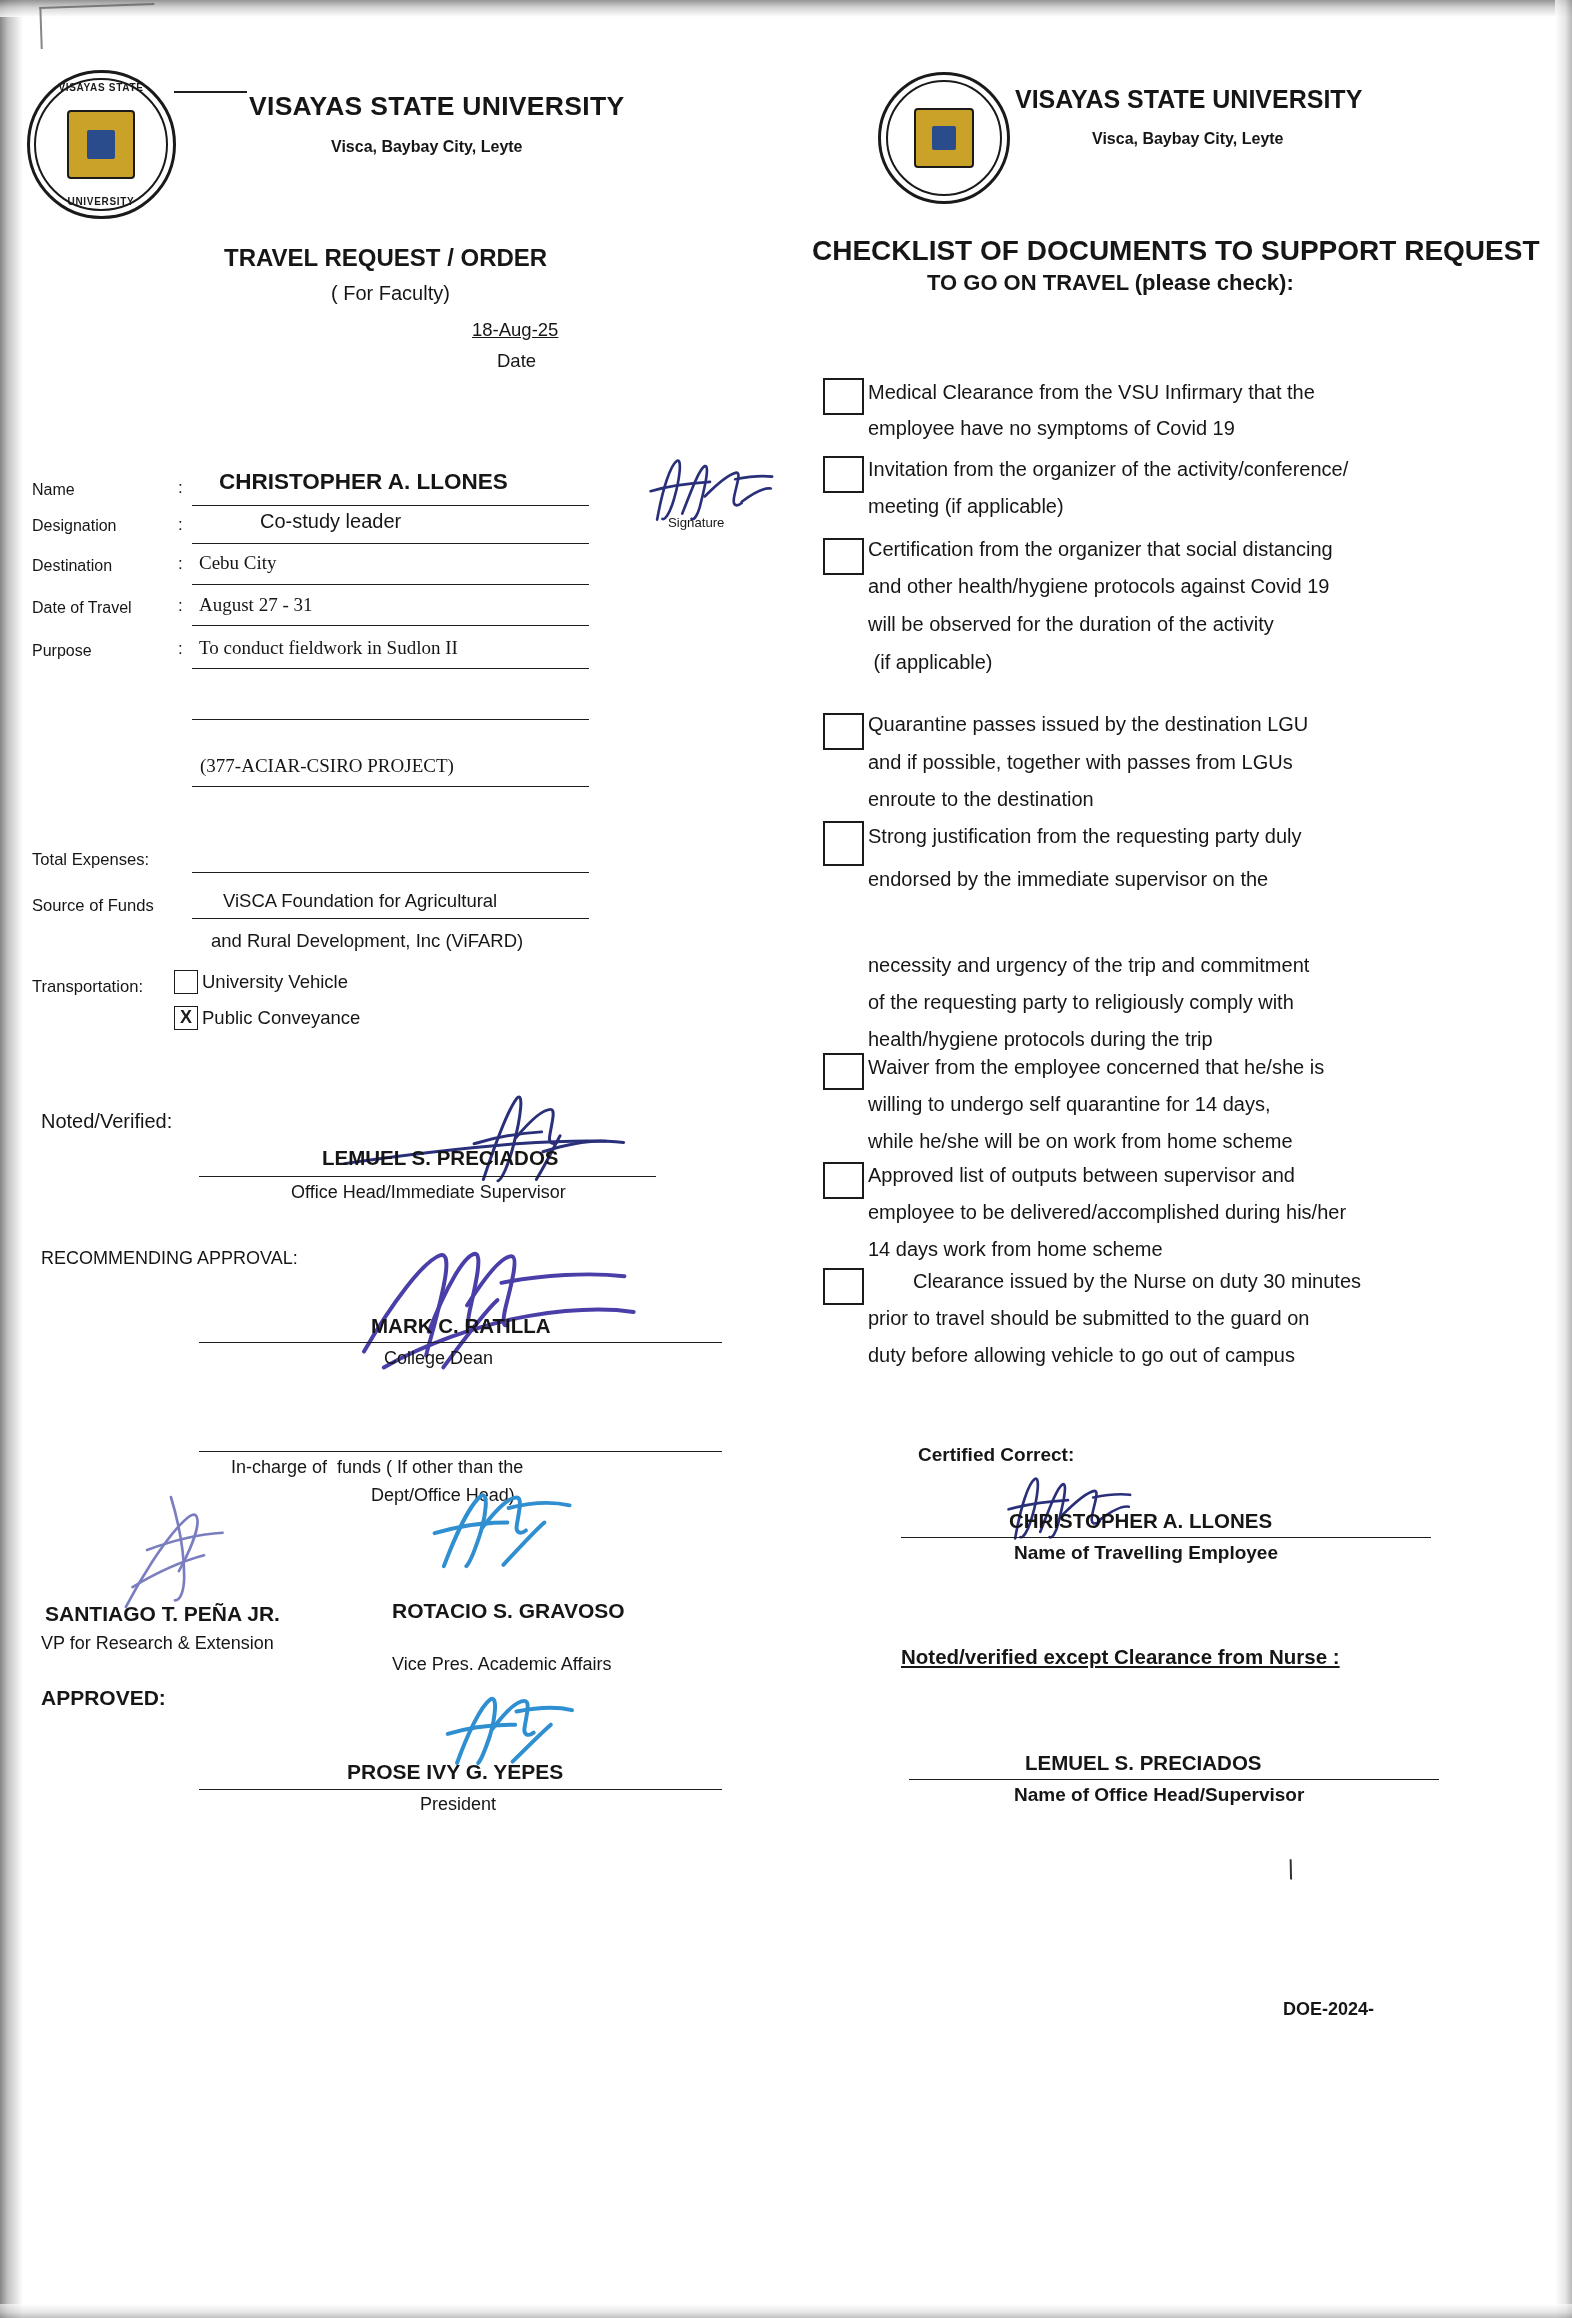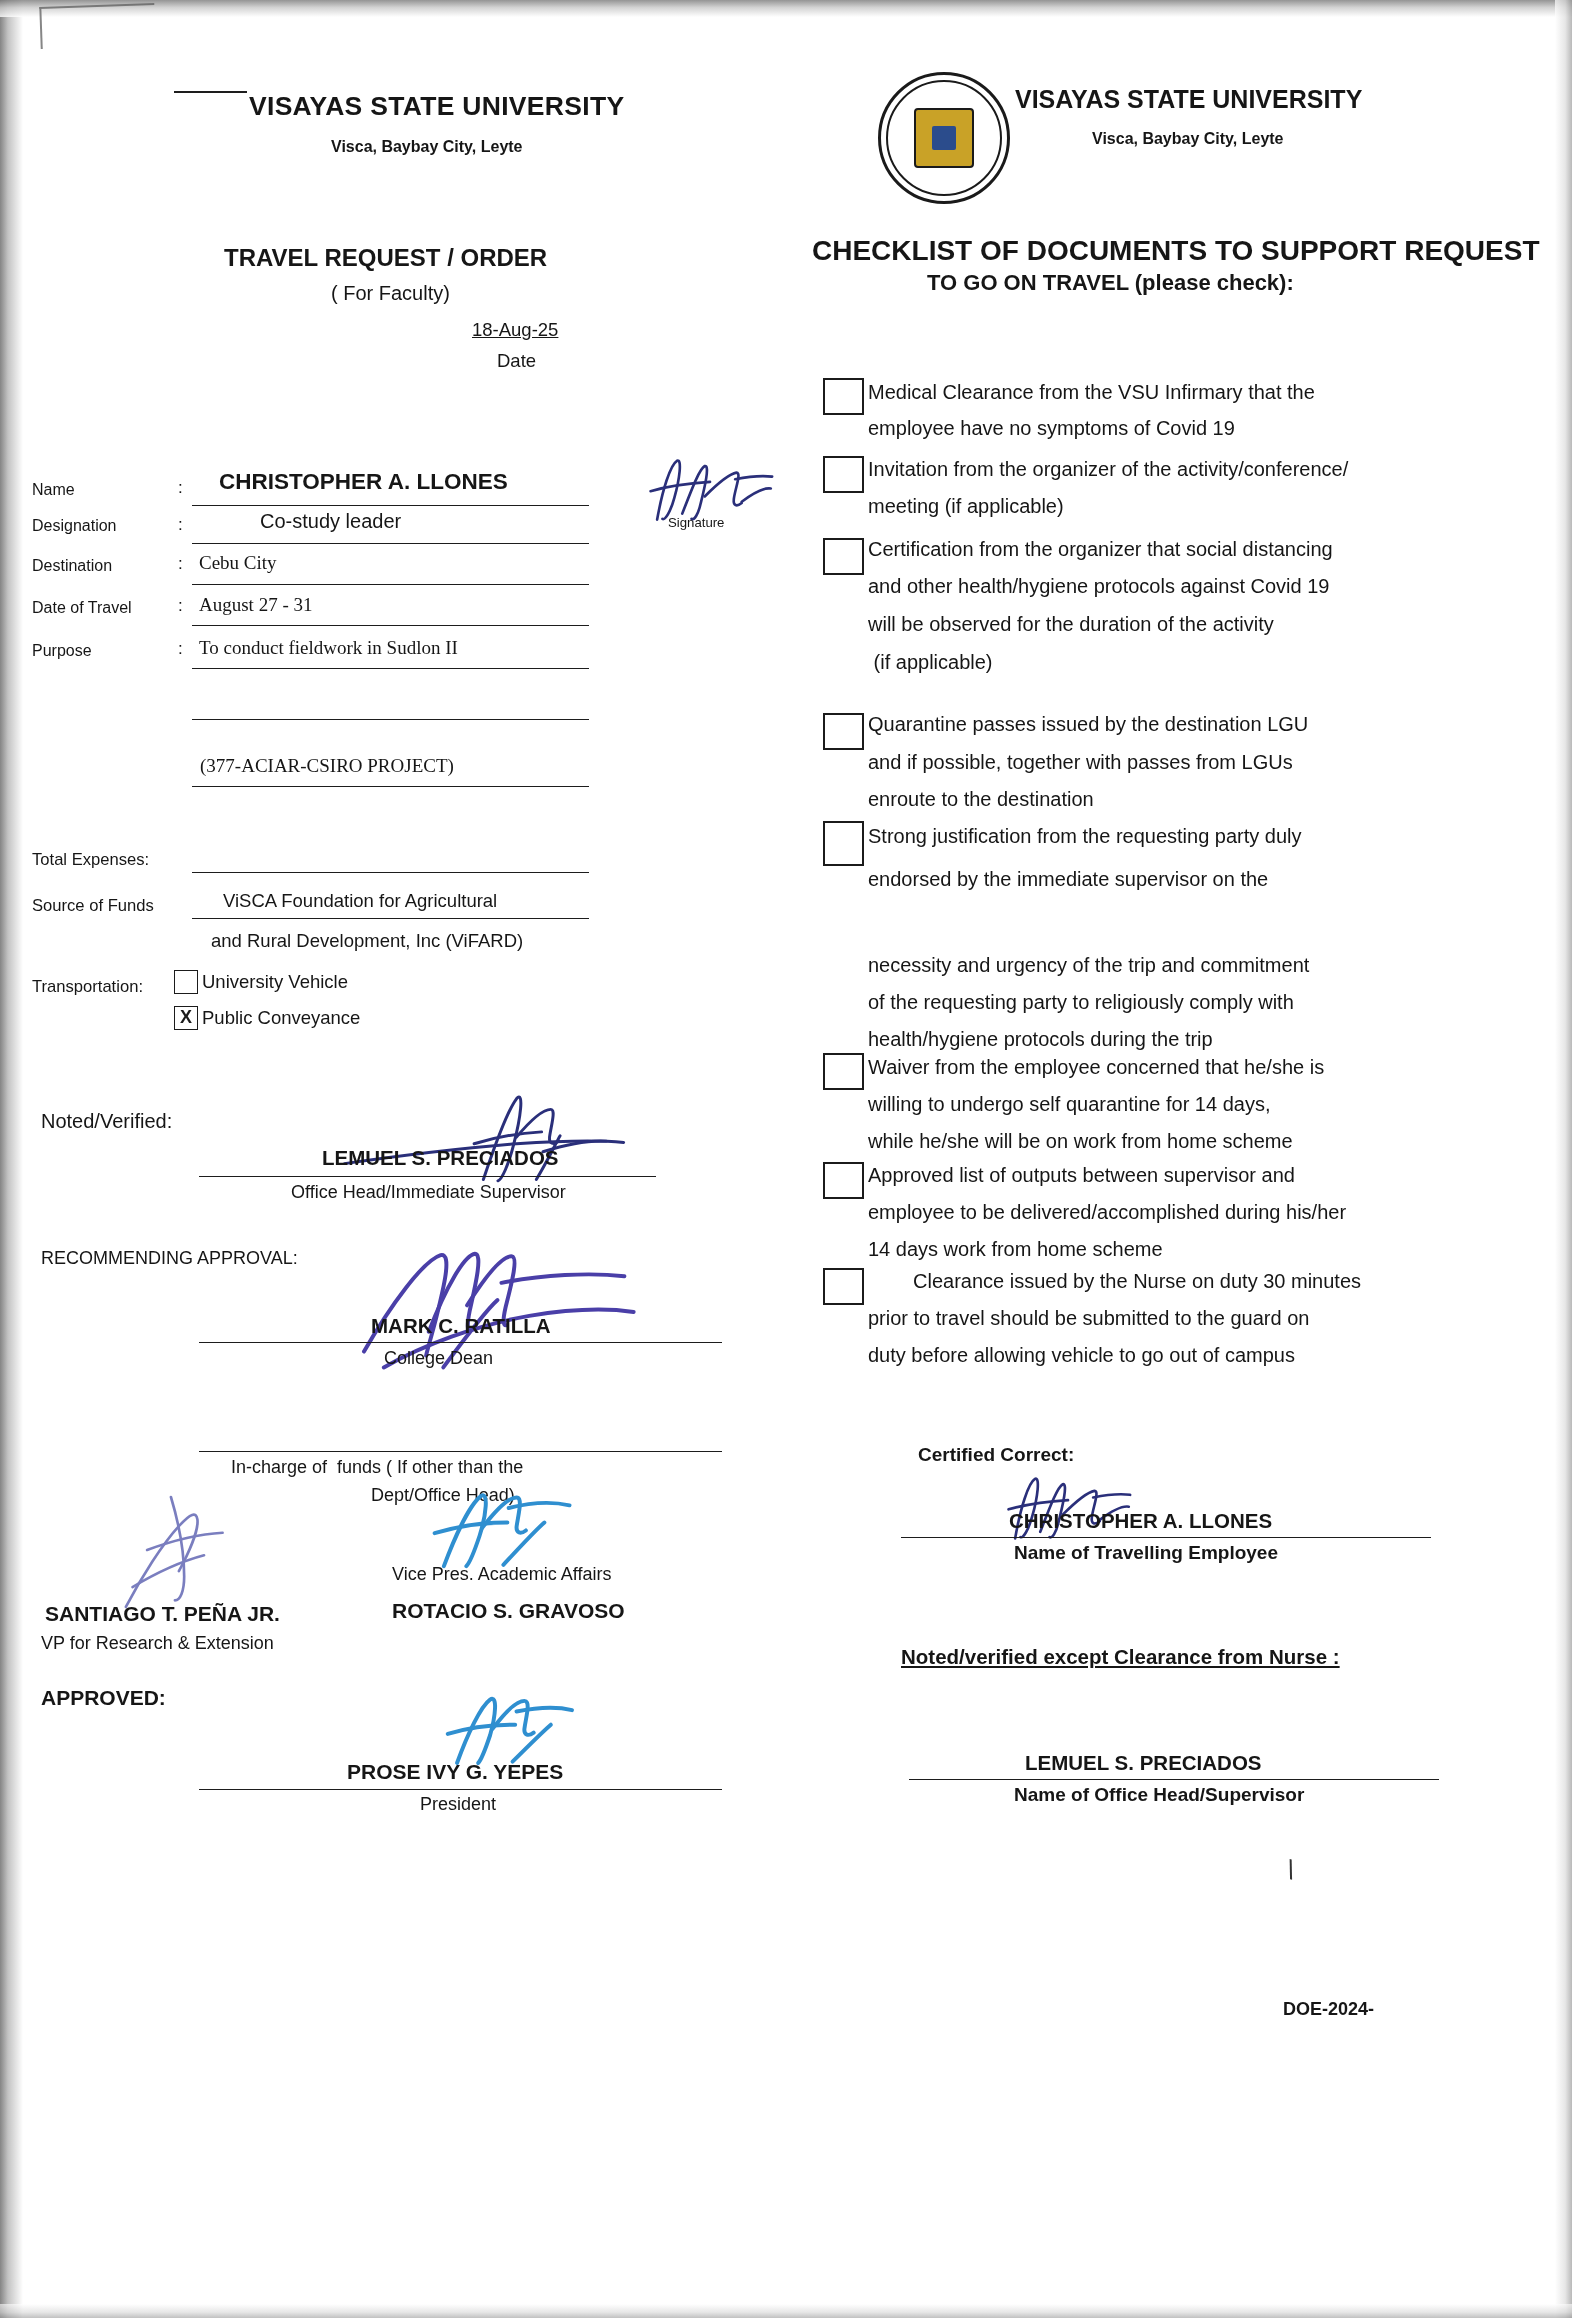--- a/index.html
+++ b/index.html
@@ -145,20 +145,26 @@
 </head>
 <body>
 
 <div class="page">
   <div class="paper-edge-left"></div>
   <div class="paper-edge-top"></div>
   <div class="paper-edge-right"></div>
   <div class="paper-edge-bottom"></div>
   <div class="scan-fold"></div>
 
+  <div class="seal" style="left:26.5px; top:70px; width:149px; height:149px;">
+    <div class="ring2"></div>
+    <div class="arc-top">VISAYAS STATE</div>
+    <div class="inner"></div>
+    <div class="arc-bot">UNIVERSITY</div>
+  </div>
 
   <div class="line" style="left:174px; top:91px; width:73px; border-bottom-width:2.6px;"></div>
 
   <div class="t bold" style="left:249px; top:91px; font-size:26.5px; letter-spacing:0.3px;">VISAYAS STATE UNIVERSITY</div>
   <div class="t bold" style="left:331px; top:138px; font-size:16px;">Visca, Baybay City, Leyte</div>
 
   <div class="t bold" style="left:224px; top:244px; font-size:24px;">TRAVEL REQUEST / ORDER</div>
   <div class="t" style="left:331px; top:282px; font-size:20px;">( For Faculty)</div>
   <div class="t ul" style="left:472px; top:319px; font-size:18.5px;">18-Aug-25</div>
   <div class="t" style="left:497px; top:350px; font-size:18.5px;">Date</div>
@@ -288,21 +294,21 @@
         <path d="M158 62 C190 54, 224 52, 250 58"></path>
         <path d="M150 148 C176 120, 198 96, 212 84"></path>
       </g>
     </svg>
   </div>
 
   <div class="t bold" style="left:45px; top:1602px; font-size:21px;">SANTIAGO T. PEÑA JR.</div>
   <div class="t" style="left:41px; top:1633px; font-size:18px;">VP for Research &amp; Extension</div>
 
   <div class="t bold" style="left:392px; top:1599px; font-size:21px;">ROTACIO S. GRAVOSO</div>
-  <div class="t" style="left:392px; top:1564px; font-size:18px;text-align:right;">Vice Pres. Academic Affairs</div>
+  <div class="t" style="left:392px; top:1654px; font-size:18px;text-align:right;">Vice Pres. Academic Affairs</div>
 
   <div class="t bold" style="left:41px; top:1686px; font-size:21px;">APPROVED:</div>
 
   <div class="sig" style="left:424px; top:1673px;">
     <svg width="185" height="106" viewBox="0 0 280 160">
       <g fill="none" stroke="#2f8fd0" stroke-width="6" stroke-linecap="round">
         <path d="M50 136 C66 92, 86 50, 100 40 C112 32, 108 66, 100 94 C92 118, 86 132, 82 136"></path>
         <path d="M36 92 C68 82, 104 78, 138 78"></path>
         <path d="M104 84 C122 60, 140 42, 152 42 C162 42, 154 68, 152 84 C151 94, 158 96, 166 90"></path>
         <path d="M140 58 C170 52, 200 50, 224 56"></path>

